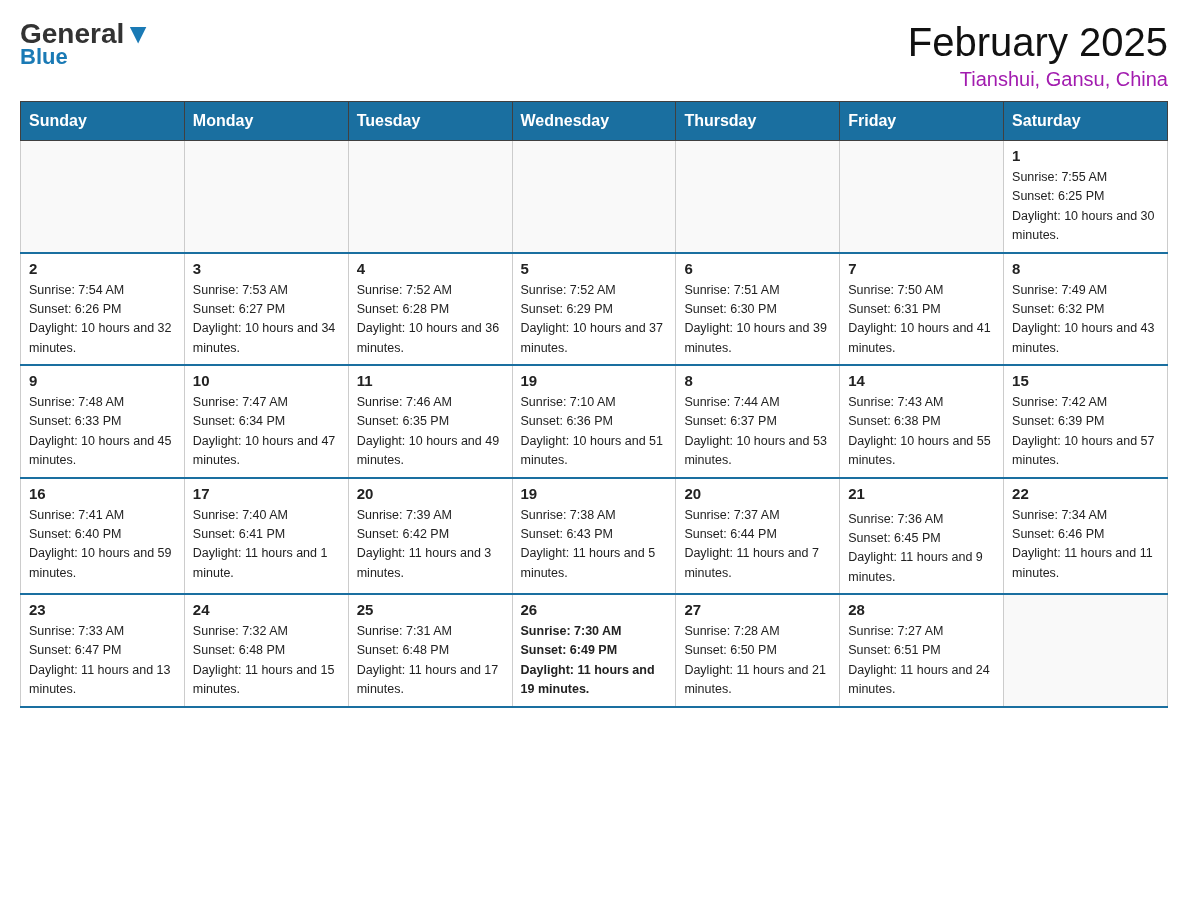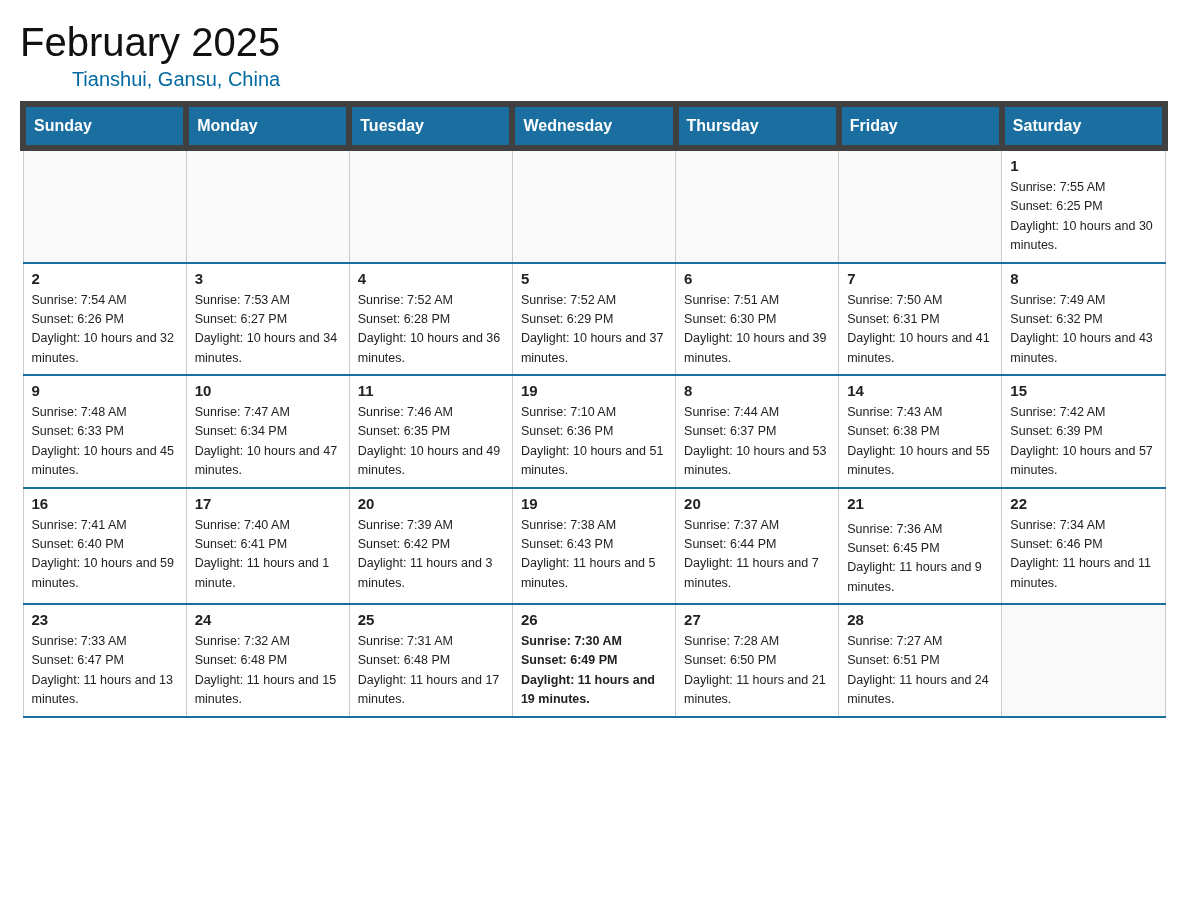--- a/index.html
+++ b/index.html
@@ -40,36 +40,36 @@
       text-align: right;
     }
     .month-year {
       font-size: 40px;
       font-weight: normal;
       color: #111;
       line-height: 1.1;
     }
     .location {
       font-size: 20px;
-      color: #0369a1;
+      color: #a21caf;
       margin-top: 4px;
     }
     table {
       width: 100%;
       border-collapse: collapse;
       table-layout: fixed;
     }
     thead tr th {
       background-color: #1a6fa0;
       color: #fff;
       padding: 10px 8px;
       font-size: 16px;
       font-weight: bold;
       text-align: left;
-      border: 6px solid #404040;
+      border: 1px solid #404040;
     }
     tbody tr td {
       vertical-align: top;
       padding: 6px 8px;
       font-size: 12.5px;
       color: #222;
       border: 1px solid #ccc;
       height: 110px;
     }
     tbody tr {
@@ -90,20 +90,26 @@
       border-left: 1px solid #ccc;
     }
     .empty-cell {
       background: #f9f9f9;
     }
   </style>
 </head>
 <body>
 
 <div class="header">
+  <div class="logo">
+    <div class="logo-general">
+      General<span>▼</span>
+    </div>
+    <div class="logo-blue">Blue</div>
+  </div>
   <div class="title-block">
     <div class="month-year">February 2025</div>
     <div class="location">Tianshui, Gansu, China</div>
   </div>
 </div>
 
 <table>
   <thead>
     <tr>
       <th>Sunday</th>

